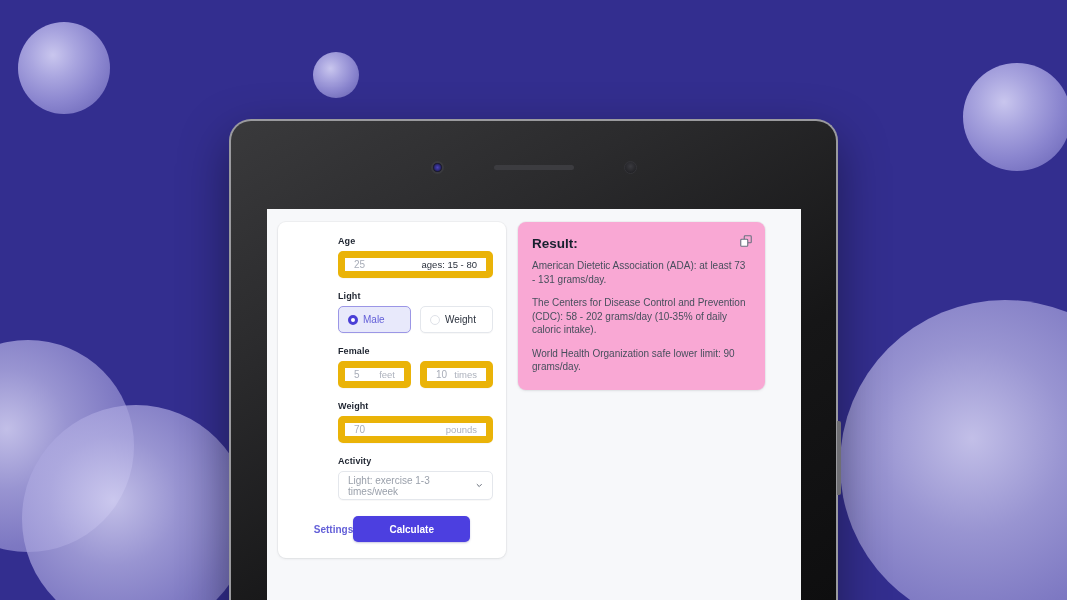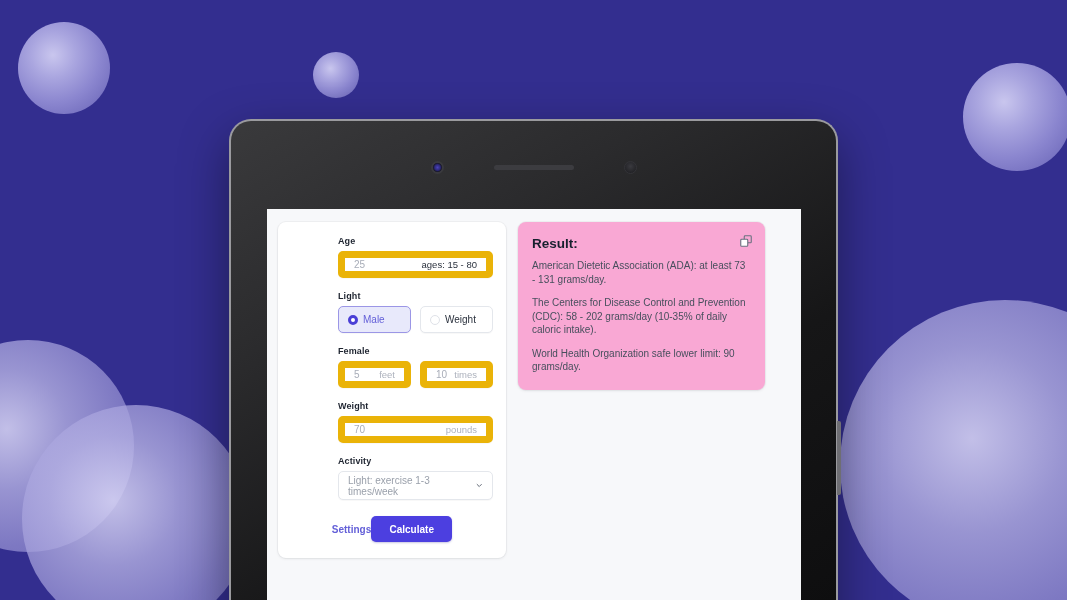--- a/index.html
+++ b/index.html
@@ -227,21 +227,21 @@
   #settings-link {
     font-size: 10px;
     color: #6460d8;
     font-weight: bold;
     background: none;
     border: none;
     cursor: pointer;
     font-family: inherit;
   }
   #calculate-button {
-    width: 81px;
+    width: 117px;
     height: 26px;
     background: #4c3fe0;
     border: none;
     border-radius: 5px;
     color: #ffffff;
     font-size: 10px;
     font-weight: bold;
     cursor: pointer;
     font-family: inherit;
     box-shadow: 0 1px 2px rgba(40,30,140,0.25);

